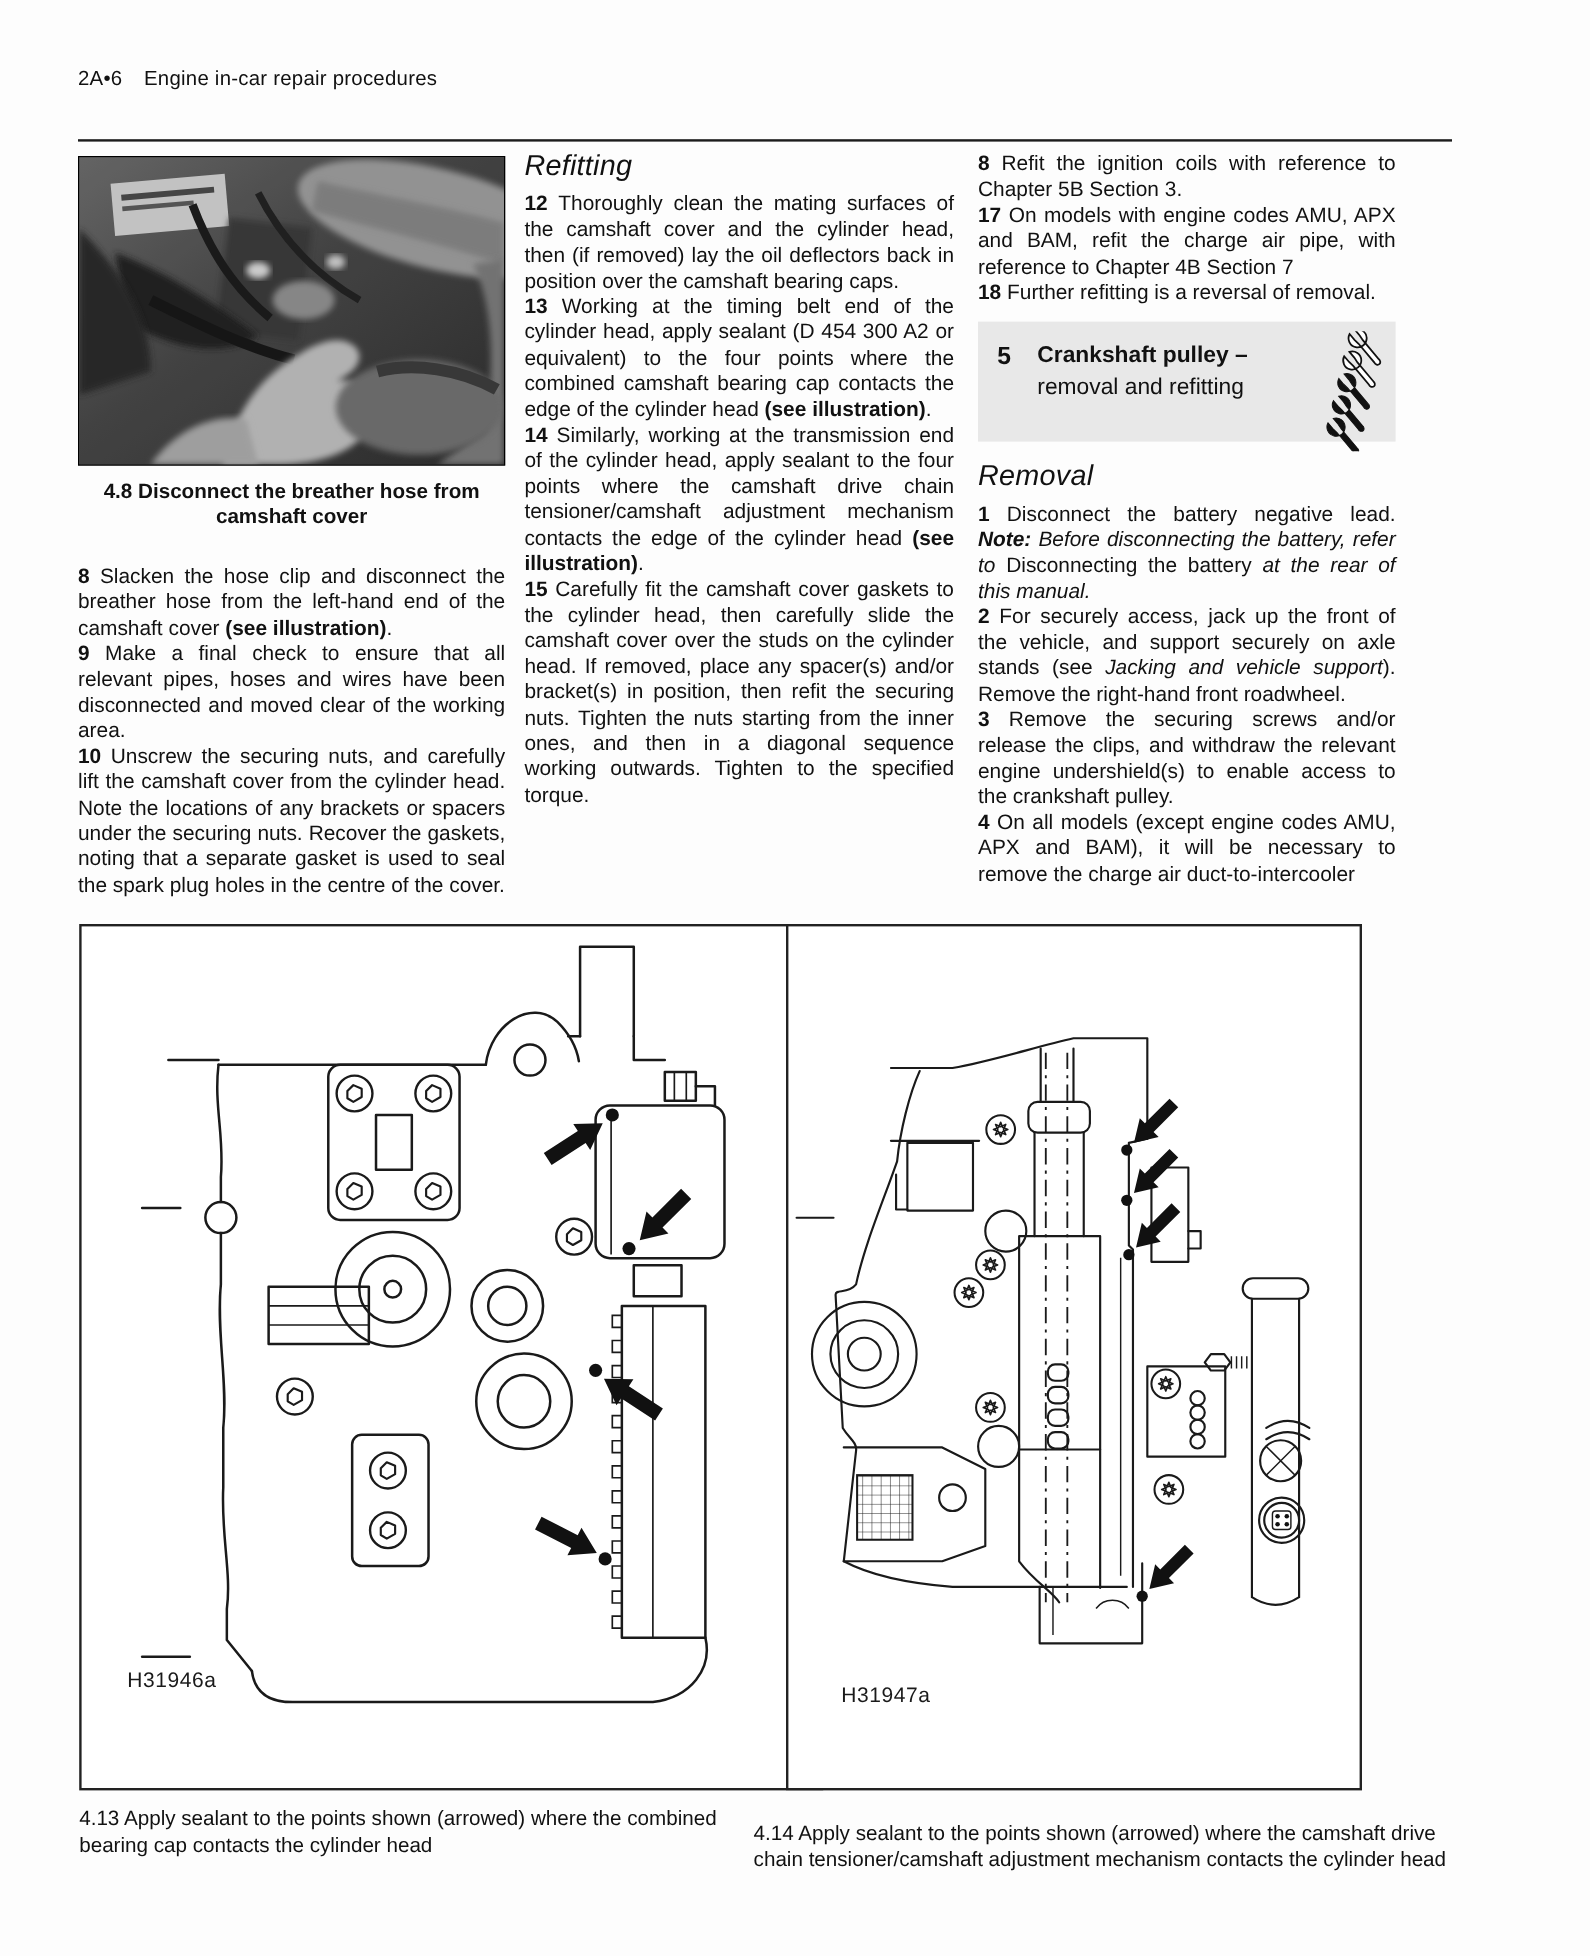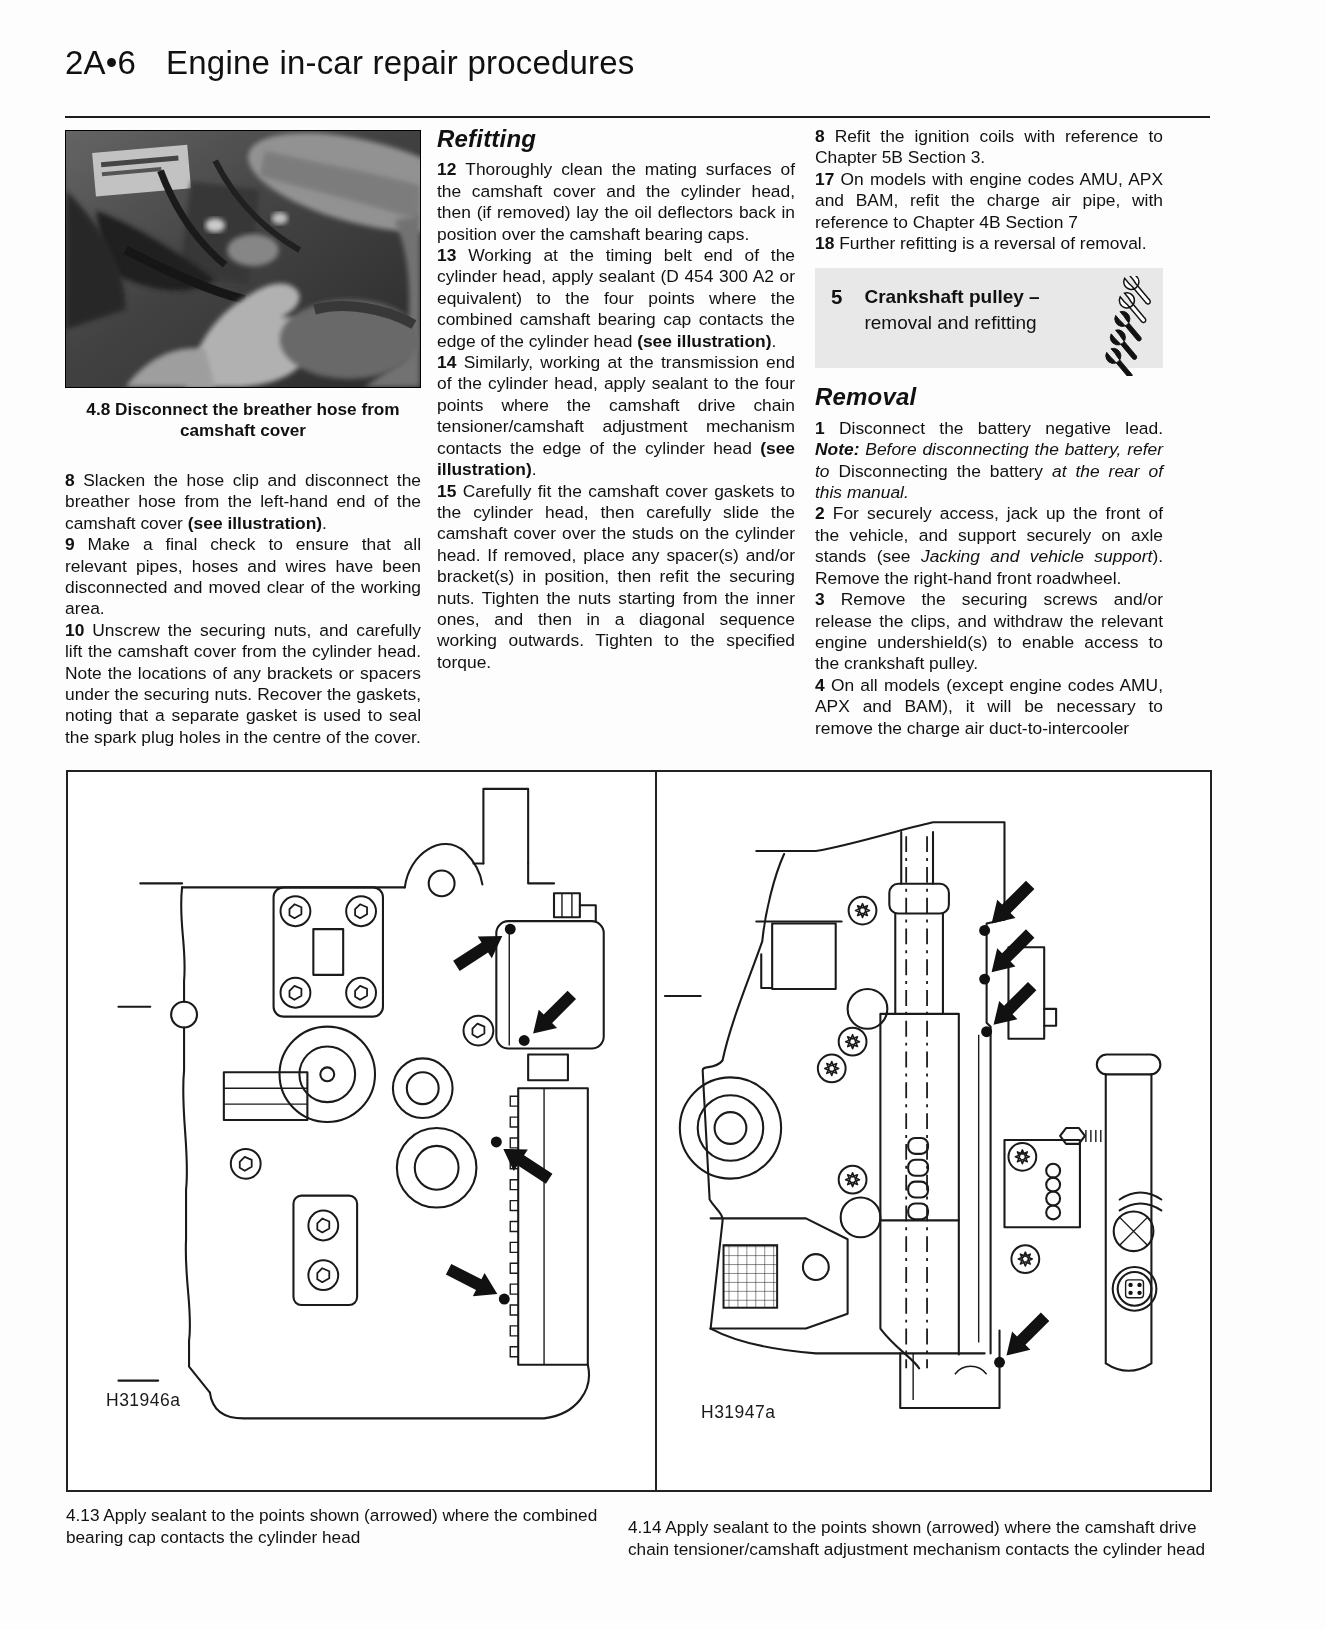--- a/index.html
+++ b/index.html
@@ -1,55 +1,55 @@
 <!DOCTYPE html>
 <html><head>
 <meta charset="utf-8">
 <style>
   html,body{margin:0;padding:0;background:#e8e8e8;}
   .page{
     position:relative;width:1325px;height:1630px;background:#fdfdfd;
     font-family:"Liberation Sans",sans-serif;color:#111;overflow:hidden;
     margin:0 auto;
   }
-  .hdr{position:absolute;left:65px;top:44px;font-size:33px;letter-spacing:.2px;display:flex;gap:30px;}
+  .hdr{position:absolute;left:65px;top:56px;font-size:17px;letter-spacing:.2px;display:flex;gap:18px;}
   .hdr .code{font-weight:400;}
   .hdr-rule{position:absolute;left:65px;top:116px;width:1145px;height:2px;background:#1c1c1c;}
 
   .col{position:absolute;top:126px;font-size:17.4px;line-height:21.4px;}
   .col-left{left:65px;width:356px;top:130px;}
   .col-mid{left:437px;width:358px;}
   .col-right{left:815px;width:348px;}
 
   .para{margin:0;text-align:justify;text-justify:inter-word;}
   .b{font-weight:700;}
   .i{font-style:italic;}
 
   .photo-frame{width:356px;height:258px;border:1px solid #000;box-sizing:border-box;background:#555;overflow:hidden;}
   .photo-frame svg{display:block;width:100%;height:100%;}
   .fig-caption-small{margin:11px 0 29px 0;font-weight:700;font-size:17.2px;line-height:21px;text-align:center;}
 
-  .sec-heading{font-style:italic;font-weight:700;font-size:24px;margin:0 0 10px 0;letter-spacing:.2px;}
+  .sec-heading{font-style:italic;font-weight:400;font-size:24px;margin:0 0 10px 0;letter-spacing:.2px;}
   .col-mid .sec-heading{margin-top:2px;}
 
   .section-box{
     margin-top:14px;background:#e8e8e8;min-height:100px;box-sizing:border-box;
     padding:16px 10px 12px 16px;display:flex;align-items:flex-start;position:relative;
   }
   .section-box .num{font-weight:700;font-size:20.5px;line-height:26px;margin-right:22px;}
   .section-box .ttl{font-size:19px;line-height:26px;}
   .section-box .ttl .t1{font-weight:700;}
   .spanners{position:absolute;right:4px;top:8px;width:60px;height:100px;}
   .sp-outline{fill:#fff;stroke:#111;stroke-width:1.4;}
   .sp-filled{fill:#111;stroke:#111;stroke-width:.8;}
   .removal-gap{height:18px;}
 
   .figbox{position:absolute;border:2px solid #222;background:#fff;box-sizing:border-box;}
   .figbox-left{left:66px;top:770px;width:620px;height:722px;}
-  .figbox-right{left:655px;top:770px;width:557px;height:722px;}
+  .figbox-right{left:655px;top:770px;width:480px;height:722px;}
   .figbox svg{display:block;width:100%;height:100%;}
   .h-label{position:absolute;font-size:17.5px;color:#1a1a1a;letter-spacing:.5px;}
   .h-label-left{left:38px;top:618px;}
   .h-label-right{left:44px;top:630px;}
 
   .fig-caption{position:absolute;font-weight:400;font-size:17.2px;line-height:22px;text-align:left;}
   .cap-413{left:66px;top:1504px;width:566px;}
   .cap-414{left:628px;top:1504px;width:614px;margin-top:12px;}
 
   .ln{stroke:#1a1a1a;stroke-width:2.1;fill:none;stroke-linejoin:round;stroke-linecap:round;}

